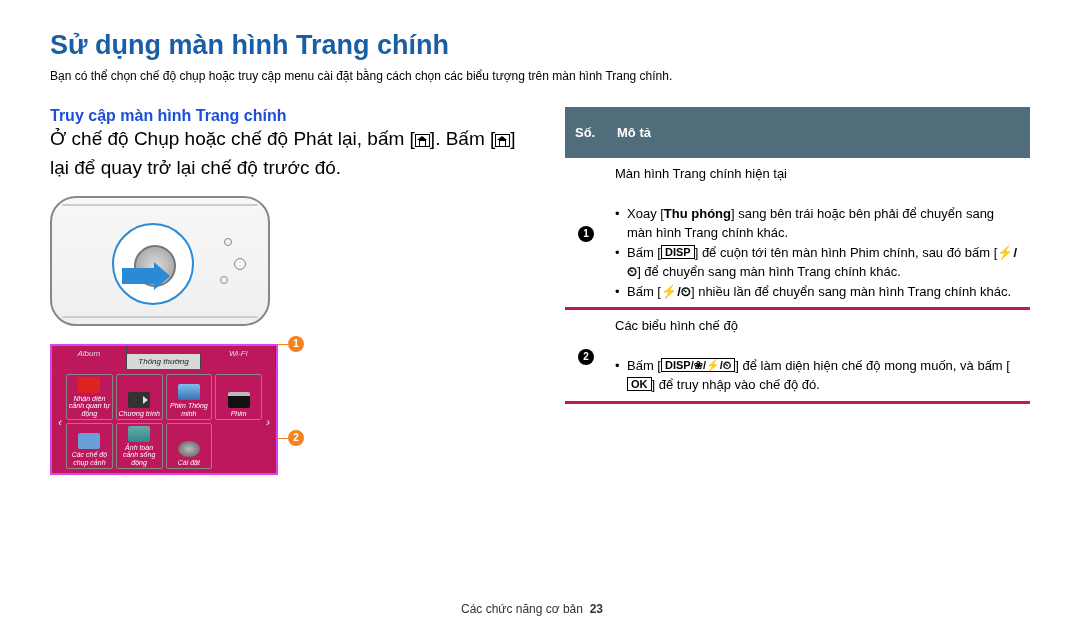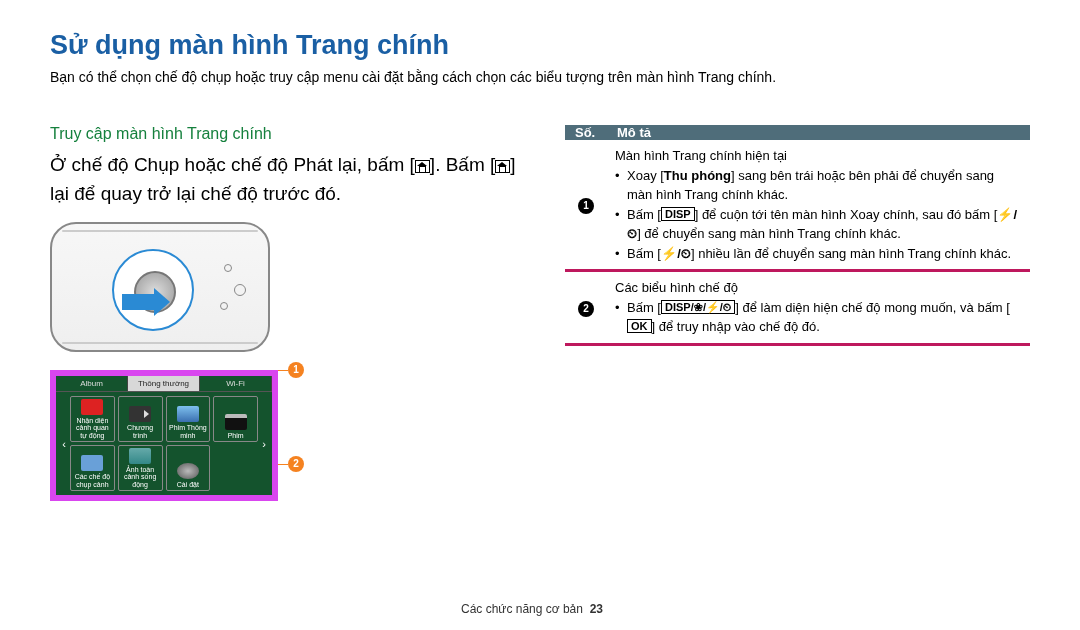--- a/index.html
+++ b/index.html
@@ -12,34 +12,34 @@
     padding: 30px 50px 20px 50px;
     position: relative;
   }
   h1.page-title {
     color: #1a5fa4;
     font-size: 27px;
     font-weight: bold;
     margin-bottom: 8px;
   }
   .intro-text {
-    font-size: 14px;
-    margin-bottom: 40px;
+    font-size: 12px;
+    margin-bottom: 24px;
   }
   .columns {
     display: flex;
     gap: 40px;
   }
   .left-col { flex: 0 0 475px; }
   .right-col { flex: 1; }
   h2.section-heading {
-    color: #15803d;
+    color: #1d4ed8;
     font-size: 16px;
-    font-weight: normal;
-    margin-bottom: 8px;
+    font-weight: bold;
+    margin-bottom: 0;
   }
   .body-text {
     font-size: 19px;
     line-height: 1.5;
     margin-bottom: 14px;
   }
   .home-icon {
     display: inline-block;
     width: 15px; height: 13px;
     vertical-align: -2px;
@@ -125,39 +125,41 @@
     position: absolute;
     width: 8px; height: 8px; border: 1px solid #888; border-radius: 50%;
   }
   .camera .dot1 { right: 36px; top: 40px; }
   .camera .dot2 { right: 22px; top: 60px; width:12px; height:12px; }
   .camera .dot3 { right: 40px; top: 78px; }
   
   .screen-wrap { position: relative; width: 250px; }
   .screen {
     width: 228px;
-    border: 6px solid #d946ef;
-    background: #14532d;
+    border: 2px solid #d946ef;
+    background: #be185d;
     color: #fff;
     font-size: 8px;
+    font-style: italic;
   }
   .screen .tabs {
     display: flex;
     border-bottom: 1px solid #555;
   }
   .screen .tab {
     flex: 1;
     text-align: center;
     padding: 3px 0;
     color: #ddd;
     border-right: 1px solid #444;
   }
   .screen .tab.active {
     background: #d8d8d8;
     color: #222;
+    margin-top: 8px;
   }
   .screen .grid {
     display: flex;
     align-items: center;
     position: relative;
     padding: 4px 2px;
   }
   .screen .chev {
     width: 12px; text-align:center; color:#fff; font-size:11px;
   }
@@ -224,21 +226,21 @@
   
   table.desc-table {
     width: 100%;
     border-collapse: collapse;
     font-size: 13px;
   }
   table.desc-table th {
     background: #4f6d7a;
     color: #fff;
     text-align: left;
-    padding: 0 10px;
+    padding: 18px 10px;
     font-weight: bold;
   }
   table.desc-table th.num-col { width: 42px; }
   table.desc-table td {
     padding: 6px 8px;
     vertical-align: top;
     border-bottom: 3px solid #be185d;
     line-height: 1.5;
   }
   table.desc-table td.num-cell {
@@ -249,21 +251,21 @@
     display:inline-block;
     width:16px;height:16px;
     border-radius:50%;
     background:#000;
     color:#fff;
     font-size:10px;
     line-height:16px;
     text-align:center;
     font-weight:bold;
   }
-  ul.bullets { list-style: none; padding-left: 0;}
+  ul.bullets { list-style: none; padding-left: 0; margin-top: 20px;}
   ul.bullets li { position:relative; padding-left:12px; }
   ul.bullets li::before {
     content:"•"; position:absolute; left:0; top:0;
   }
   .inline-key {
     display:inline-block;
     border:1px solid #000;
     padding:0 3px;
     font-size:11px;
     font-weight:bold;
@@ -367,21 +369,21 @@
       <tbody>
         <tr>
           <td class="num-cell"><span class="num-badge">1</span></td>
           <td>
             <div>Màn hình Trang chính hiện tại</div>
             <ul class="bullets">
               <li>
                 <span>Xoay [</span><b>Thu phóng</b><span>] sang bên trái hoặc bên phải để chuyển sang màn hình Trang chính khác.</span>
               </li>
               <li>
-                <span>Bấm [</span><span class="inline-key">DISP</span><span>] để cuộn tới tên màn hình Xoay chính, sau đó bấm [</span><span class="sym">⚡/⏲</span><span>] để chuyển sang màn hình Trang chính khác.</span>
+                <span>Bấm [</span><span class="inline-key">DISP</span><span>] để cuộn tới tên màn hình Phim chính, sau đó bấm [</span><span class="sym">⚡/⏲</span><span>] để chuyển sang màn hình Trang chính khác.</span>
               </li>
               <li>
                 <span>Bấm [</span><span class="sym">⚡/⏲</span><span>] nhiều lần để chuyển sang màn hình Trang chính khác.</span>
               </li>
             </ul>
           </td>
         </tr>
         <tr>
           <td class="num-cell"><span class="num-badge">2</span></td>
           <td>

